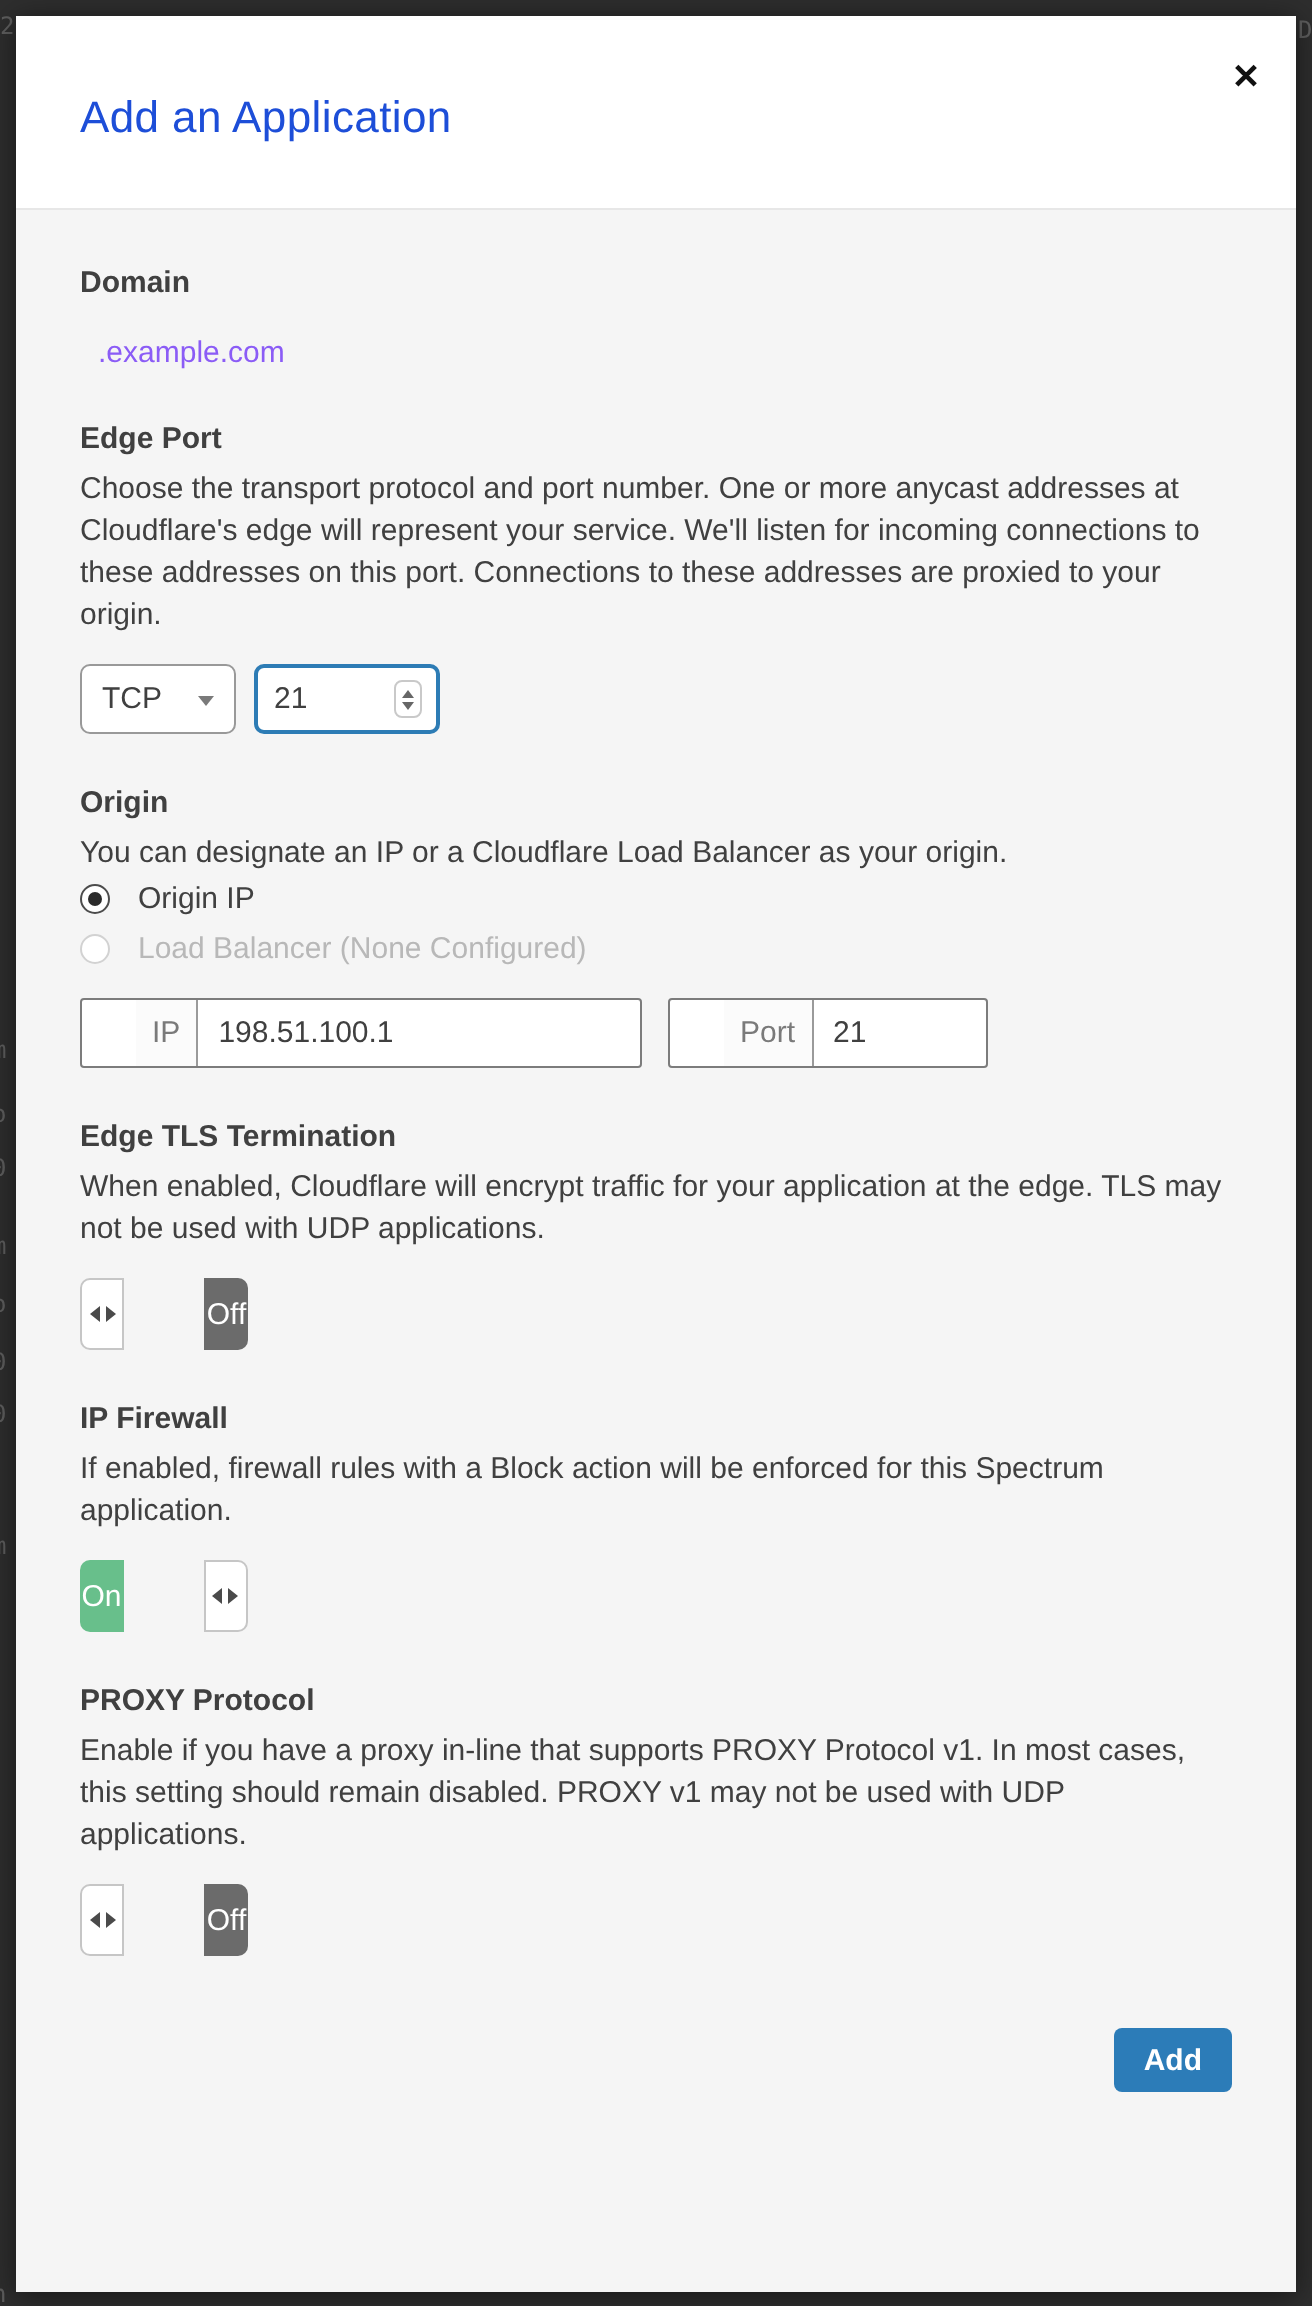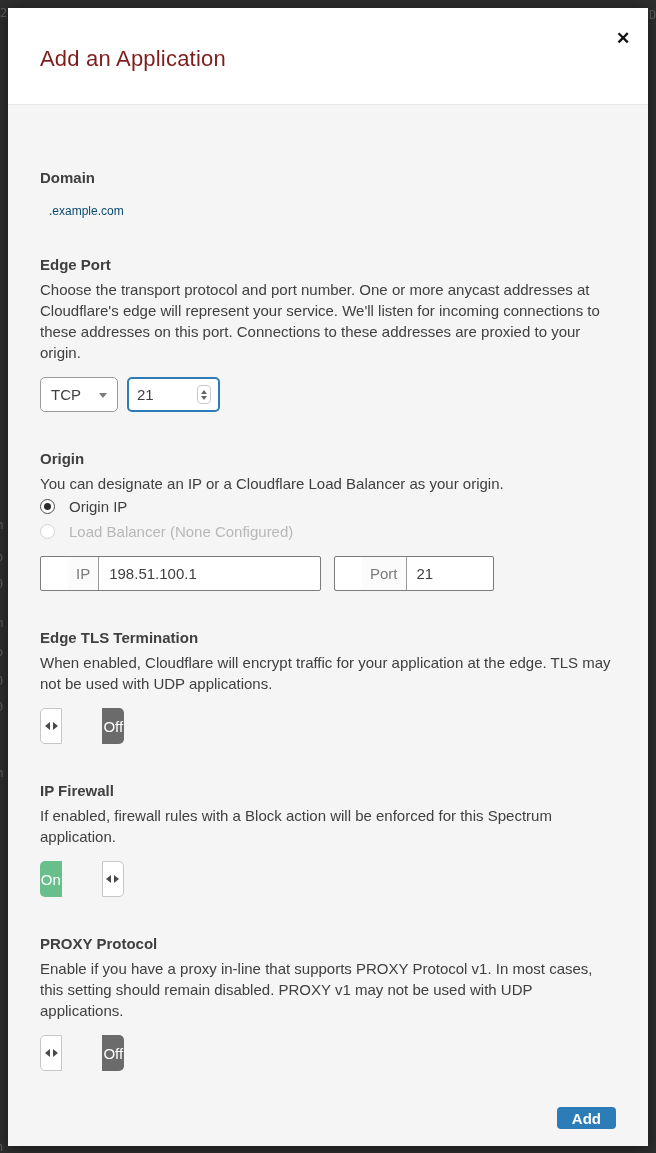--- a/index.html
+++ b/index.html
@@ -30,54 +30,54 @@
     position: relative;
     height: 97px;
     background: #ffffff;
     border-bottom: 1px solid #e7e7e7;
   }
   .modal-title {
     position: absolute;
     left: 32px; top: 38px;
     font-size: 22px;
     font-weight: 400;
-    color: #7f1d1d;
+    color: #1d4ed8;
     letter-spacing: .2px;
   }
   .close-btn {
     position: absolute;
     top: 15px; right: 10px;
     width: 30px; height: 30px;
     display: flex; align-items: center; justify-content: center;
     font-size: 17px; font-weight: 700; color: #111;
     cursor: pointer; background: none; border: none;
     font-family: "Liberation Sans", sans-serif;
   }
   .modal-body { padding: 26px 32px 0 32px; }
   .section { margin-bottom: 24px; }
   .section h3 {
     font-size: 15px; font-weight: 700; color: #404040;
-    line-height: 21px; margin-bottom: 4px; margin-top: 36px;
+    line-height: 21px; margin-bottom: 4px;
   }
   .section p {
     font-size: 15px; line-height: 21px; color: #404040;
     max-width: 578px;
   }
 
   
   .domain-row { display: flex; align-items: center; margin-top: 16px; }
   .domain-input {
     width: 165px; height: 36px;
     border: 1px solid #999; border-radius: 6px;
     background: #fff; padding: 0 12px;
     font-size: 15px; color: #404040;
     font-family: "Liberation Sans", sans-serif;
     outline: none;
   }
-  .domain-suffix { margin-left: 9px; font-size: 12px; color: #0c4a6e; }
+  .domain-suffix { margin-left: 9px; font-size: 15px; color: #8b5cf6; }
 
   
   .edgeport-row { display: flex; align-items: center; margin-top: 14px; }
   .select-box {
     position: relative;
     width: 78px; height: 35px;
     border: 1px solid #999; border-radius: 5px;
     background: #fff;
     display: flex; align-items: center;
     padding: 0 10px;
@@ -184,21 +184,21 @@
   .arrows { display: flex; align-items: center; }
   .arr-l { width:0;height:0;border:4px solid transparent;border-right:5px solid #4a4a4a;border-left-width:0; margin-right:3px; }
   .arr-r { width:0;height:0;border:4px solid transparent;border-left:5px solid #4a4a4a;border-right-width:0; }
 
   
   .modal-footer {
     display: flex; justify-content: flex-end;
     padding: 12px 32px 0 32px;
   }
   .add-btn {
-    min-width: 59px; height: 22px;
+    min-width: 59px; height: 32px;
     background: #2c7cb8; color: #fff;
     border: none; border-radius: 4px;
     font-size: 15px; font-weight: 700;
     font-family: "Liberation Sans", sans-serif;
     padding: 0 15px;
     cursor: pointer;
     text-align: center;
   }
 </style>
 </head>

